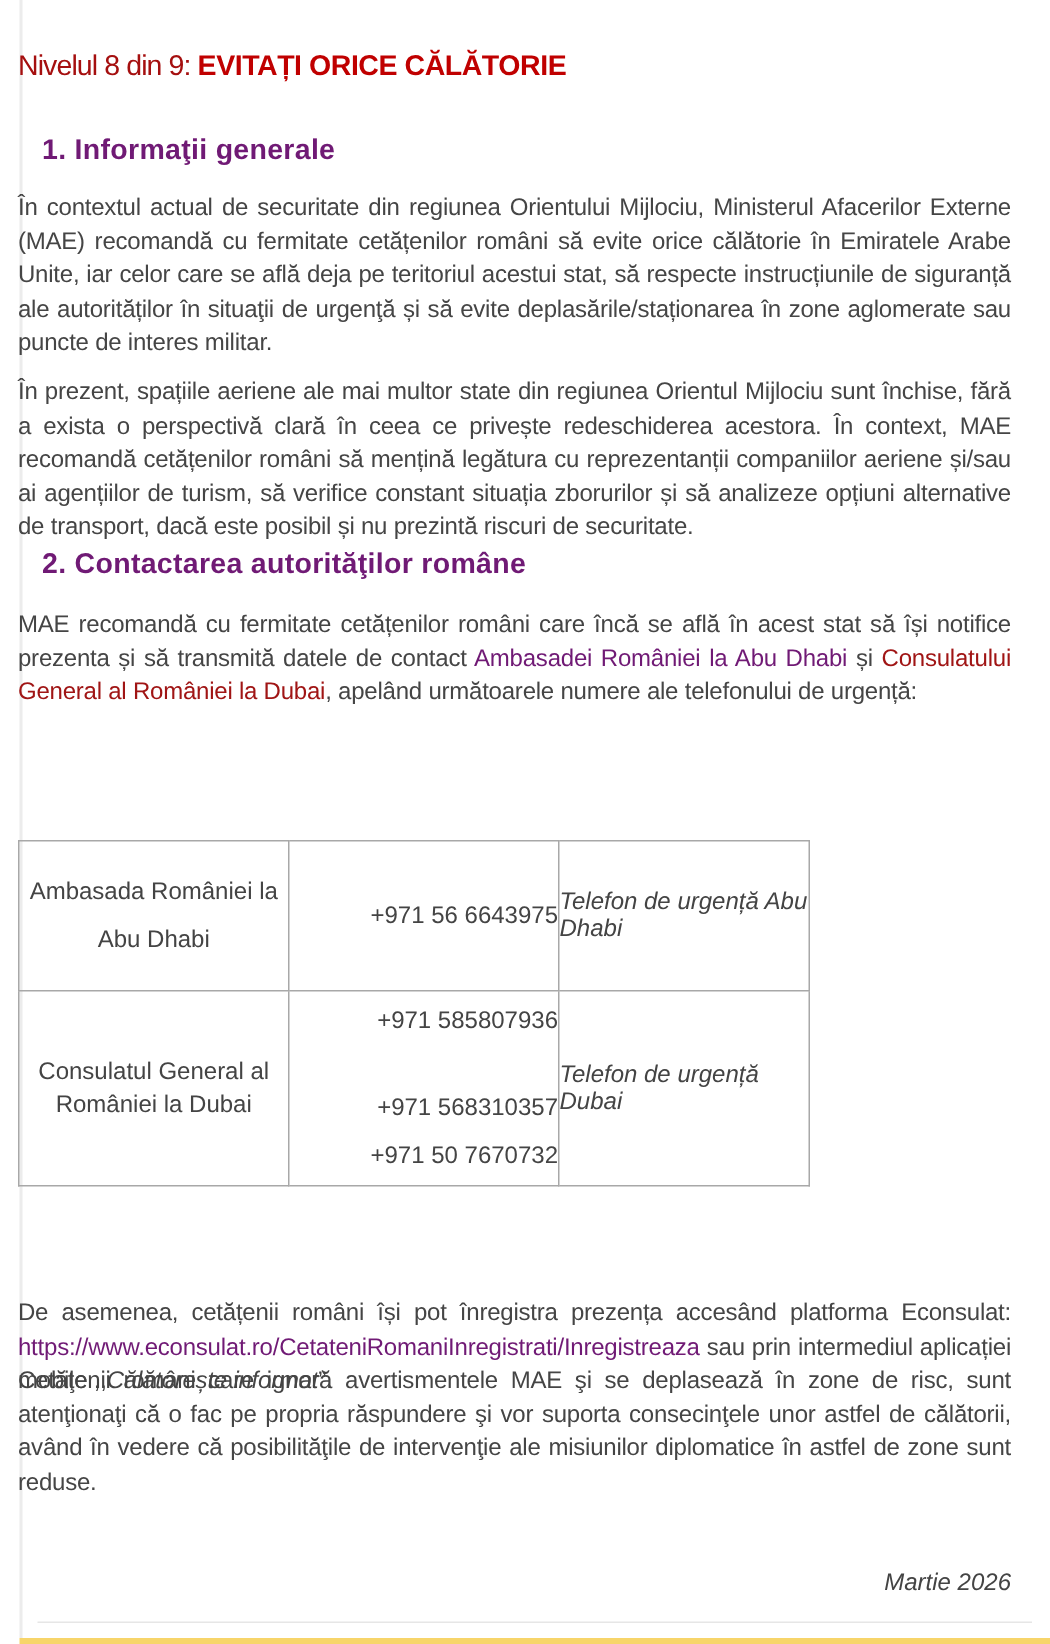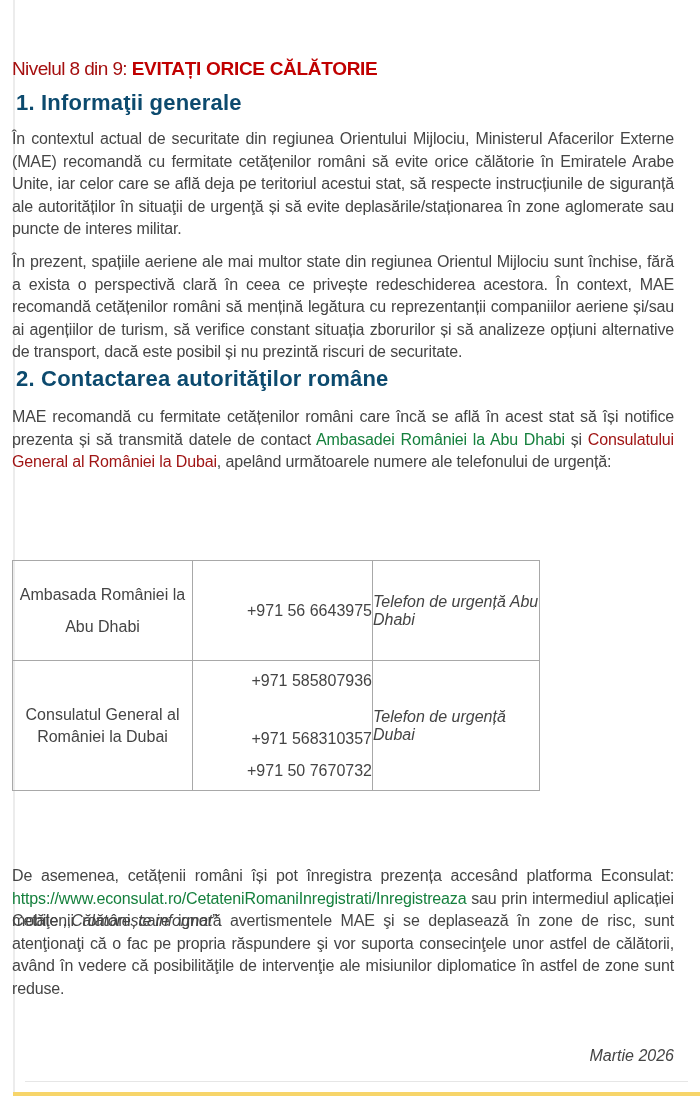--- a/index.html
+++ b/index.html
@@ -3,26 +3,26 @@
   <meta charset="utf-8">
   <style>
     html, body { margin: 0; padding: 0; background: #ffffff; }
     body { width: 700px; height: 1096px; overflow: hidden; position: relative; font-family: "Liberation Sans", sans-serif; }
     .card {
       position: absolute; left: 13px; top: 0; width: 687px; height: 1092px;
       border-left: 2px solid #ececec; background: #fff; box-sizing: border-box;
     }
     .bottom-bar { position: absolute; left: 13px; right: 0; top: 1092px; height: 4px; background: #f7d56a; }
     .content { position: absolute; left: 12px; top: 0; width: 662px; color: #444; font-size: 16px; }
-    .title { position: absolute; top: 34px; left: 0; font-size: 19px; color: #a50f0f; letter-spacing: -0.6px; white-space: nowrap; margin-top: 24px; }
+    .title { position: absolute; top: 34px; left: 0; font-size: 19px; color: #a50f0f; letter-spacing: -0.6px; white-space: nowrap; }
     .title .lvl { font-weight: normal; }
     .title .warn { font-weight: bold; color: #c00000; letter-spacing: -0.3px; }
-    .h2 { position: absolute; left: 4px; font-size: 22px; font-weight: bold; color: #0c4a6e; letter-spacing: 0.2px; }
+    .h2 { position: absolute; left: 16px; font-size: 19px; font-weight: bold; color: #701a75; letter-spacing: 0.2px; }
     .p { position: absolute; left: 0; width: 662px; line-height: 22.5px; text-align: justify; color: #454545; font-size: 16px; letter-spacing: -0.15px; }
-    a.link-blue { color: #15803d; text-decoration: none; }
+    a.link-blue { color: #701a75; text-decoration: none; }
     a.link-red { color: #a01515; text-decoration: none; }
     table.contacts {
       position: absolute; left: 0; top: 560px; width: 528px; border-collapse: collapse; color: #444; font-size: 16px;
     }
     table.contacts td { border: 1px solid #a8a8a8; vertical-align: middle; padding: 0; }
     td.c1 { width: 179px; text-align: center; line-height: 32px; }
     td.c2 { width: 179px; text-align: right; }
     td.c3 { text-align: left; font-style: italic; }
     .phone { line-height: 32px; }
     .date { position: absolute; right: 0; top: 1047px; font-style: italic; color: #444; font-size: 16px; }

